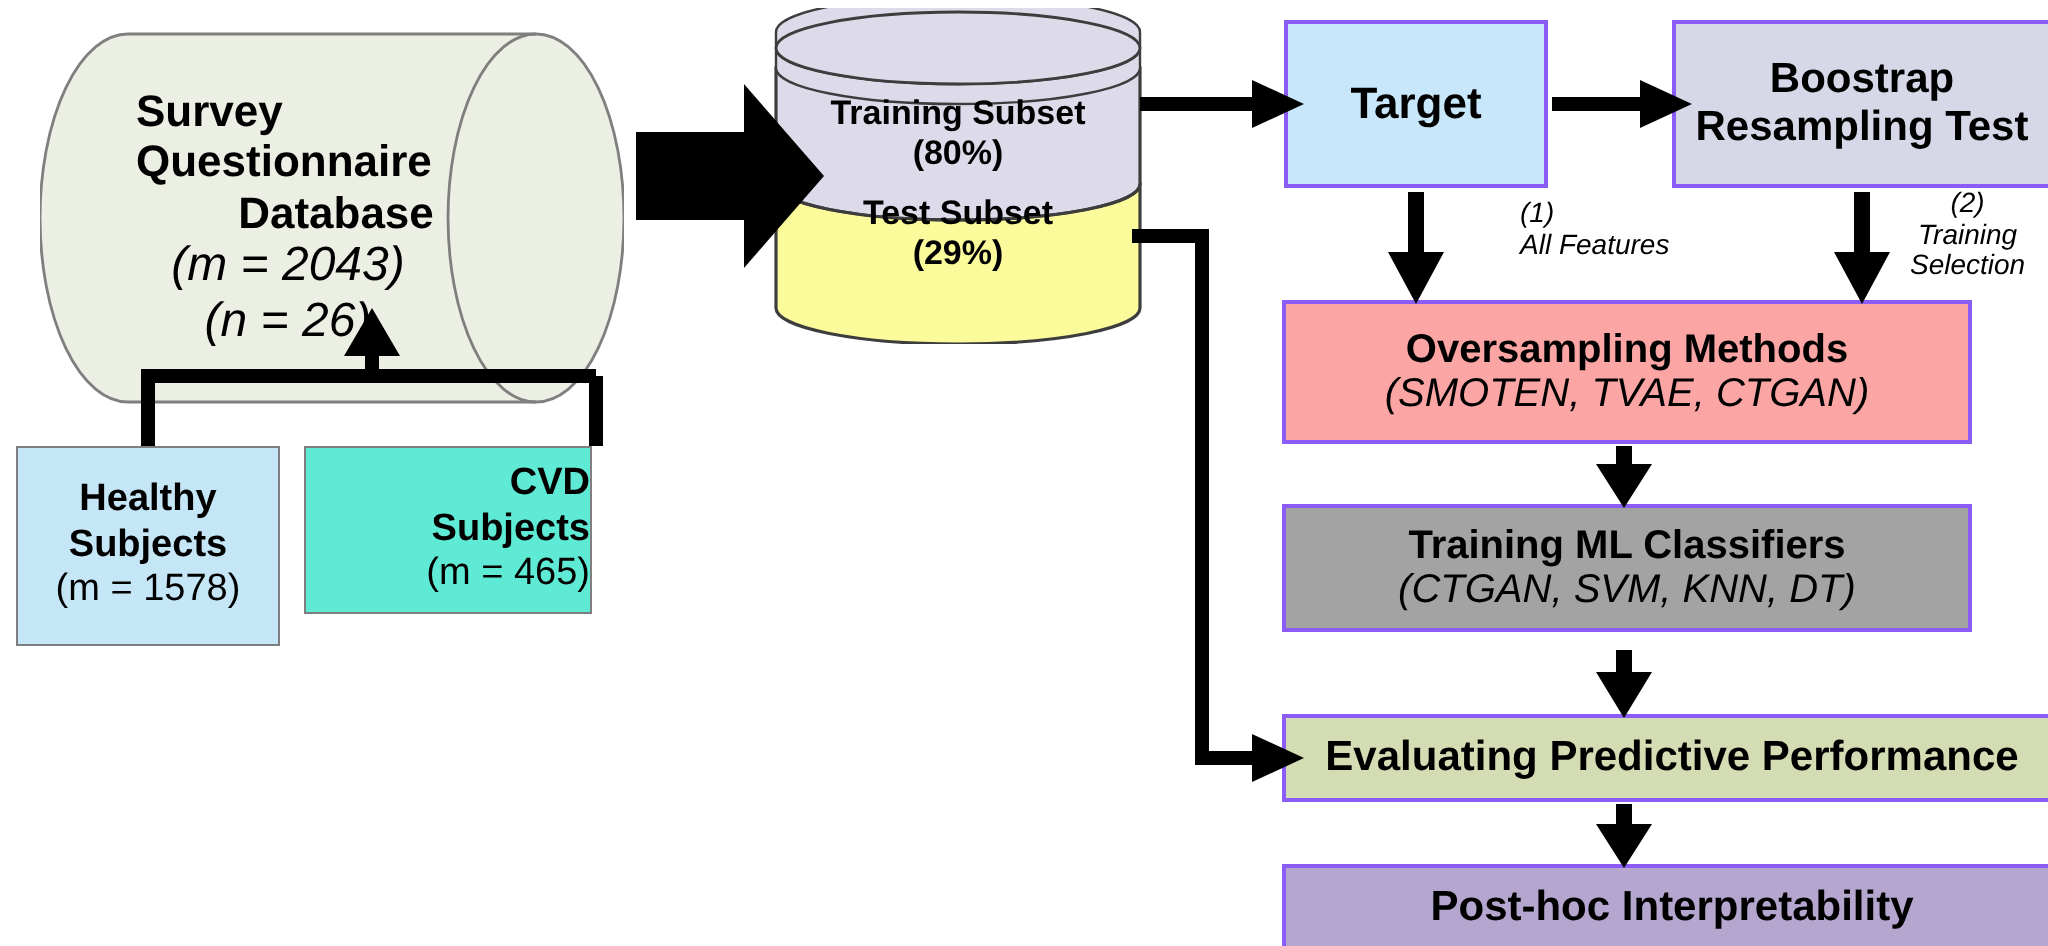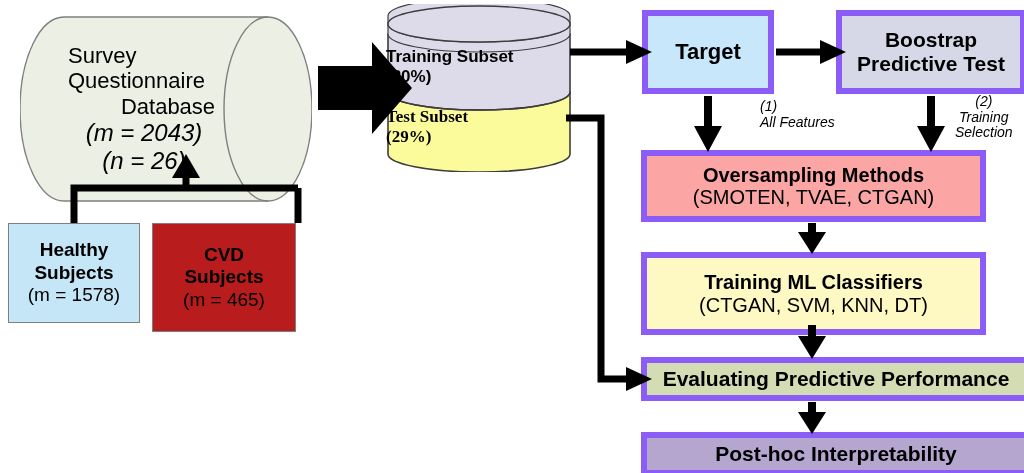--- a/index.html
+++ b/index.html
@@ -3,42 +3,42 @@
 <meta charset="utf-8">
 <style>
   html,body{margin:0;padding:0;background:#ffffff;}
   body{width:1024px;height:473px;overflow:hidden;font-family:"Liberation Sans",sans-serif;}
   #canvas{position:relative;width:1024px;height:473px;background:#fff;}
 
   .node{position:absolute;box-sizing:border-box;display:flex;flex-direction:column;
         align-items:center;justify-content:center;text-align:center;color:#000;}
 
   
-  .box{border:6px solid #8b5cf6;}
+  .box{border:2px solid #8b5cf6;}
   .box .l1{font-weight:bold;line-height:1.12;}
-  .box .l2{line-height:1.12;}
+  .box .l2{font-style:italic;line-height:1.12;}
 
   
   .subject{font-size:19px;}
   .subject .l1{font-weight:bold;line-height:1.18;}
   .subject .l2{line-height:1.18;}
 
   
   .hcyl{position:absolute;}
   .hcyl svg{position:absolute;left:0;top:0;}
   .hcyl .lbl{position:absolute;left:0;right:44px;top:0;bottom:0;display:flex;
              flex-direction:column;align-items:center;justify-content:center;}
-  .hcyl .lbl .b{font-weight:normal;font-size:22px;line-height:1.16;margin-left:48px;}
+  .hcyl .lbl .b{font-weight:bold;font-size:22px;line-height:1.16;margin-left:48px;}
   .hcyl .lbl .i{font-style:italic;font-size:24px;line-height:1.16;}
 
   
   .vcyl{position:absolute;}
   .vcyl svg{position:absolute;left:0;top:0;}
   .vcyl .seg{position:absolute;left:0;right:0;display:flex;flex-direction:column;
-             justify-content:center;}
+             align-items:center;justify-content:center;}
   .vcyl .seg .b{font-weight:bold;font-size:17px;line-height:1.15;}
 
   
   #wires{position:absolute;left:0;top:0;width:1024px;height:473px;pointer-events:none;}
 
   
   .anno{position:absolute;font-style:italic;font-size:14px;line-height:1.12;color:#000;}
   .anno .n{display:block;}
 </style>
 </head>
@@ -58,21 +58,21 @@
       <div class="i">(n = 26)</div>
     </div>
   </div>
 
   <div class="node subject" style="left:8px;top:223px;width:132px;height:100px;background:#c5e6f7;border:1px solid #7f7f7f;">
     <div class="l1">Healthy</div>
     <div class="l1">Subjects</div>
     <div class="l2">(m = 1578)</div>
   </div>
 
-  <div class="node subject" style="left:152px;top:223px;width:144px;height:109px;background:#b91c1c;border:1px solid #7f7f7f;">
+  <div class="node subject" style="left:152px;top:223px;width:144px;height:84px;background:#5eead4;border:1px solid #7f7f7f;align-items:flex-end;">
     <div class="l1">CVD</div>
     <div class="l1">Subjects</div>
     <div class="l2">(m = 465)</div>
   </div>
 
   <div class="vcyl" style="left:386px;top:4px;width:186px;height:168px;">
     <svg width="186" height="168" viewBox="0 0 186 168">
 
       <path d="M2,88 L2,150 A91,18 0 0 0 184,150 L184,88 Z" fill="#fcfb9c" stroke="#3d3d3d" stroke-width="1.6"></path>
 
@@ -81,41 +81,41 @@
       <path d="M2,30 L2,20 A91,18 0 0 1 184,20 L184,30 A91,18 0 0 1 2,30 Z" fill="#dddbe9" stroke="#3d3d3d" stroke-width="1.2"></path>
       <path d="M2,20 L2,12 A91,18 0 0 1 184,12 L184,20 A91,18 0 0 1 2,20 Z" fill="#dddbe9" stroke="#3d3d3d" stroke-width="1.2"></path>
       <ellipse cx="93" cy="20" rx="91" ry="18" fill="#dddbe9" stroke="#3d3d3d" stroke-width="1.4"></ellipse>
 
       <path d="M2,88 A91,18 0 0 0 184,88" fill="none" stroke="#3d3d3d" stroke-width="1.4"></path>
     </svg>
     <div class="seg" style="top:36px;height:54px;">
       <div class="b">Training Subset</div>
       <div class="b">(80%)</div>
     </div>
-    <div class="seg" style="top:96px;height:54px;font-family:Liberation Serif, serif;">
+    <div class="seg" style="top:86px;height:54px;">
       <div class="b">Test Subset</div>
       <div class="b">(29%)</div>
     </div>
   </div>
 
   <div class="node box" style="left:642px;top:10px;width:132px;height:84px;background:#c9e7fa;font-size:22px;">
     <div class="l1">Target</div>
   </div>
 
   <div class="node box" style="left:836px;top:10px;width:190px;height:84px;background:#d6d8e8;font-size:21px;">
     <div class="l1">Boostrap</div>
-    <div class="l1">Predictive Test</div>
+    <div class="l1">Resampling Test</div>
   </div>
 
   <div class="node box" style="left:641px;top:150px;width:345px;height:72px;background:#fca5a5;font-size:20px;">
     <div class="l1">Oversampling Methods</div>
     <div class="l2">(SMOTEN, TVAE, CTGAN)</div>
   </div>
 
-  <div class="node box" style="left:641px;top:252px;width:345px;height:83px;background:#fef9c3;font-size:20px;">
+  <div class="node box" style="left:641px;top:252px;width:345px;height:64px;background:#a3a3a3;font-size:20px;">
     <div class="l1">Training ML Classifiers</div>
     <div class="l2">(CTGAN, SVM, KNN, DT)</div>
   </div>
 
   <div class="node box" style="left:641px;top:357px;width:390px;height:44px;background:#d3dcb2;font-size:21px;">
     <div class="l1">Evaluating Predictive Performance</div>
   </div>
 
   <div class="node box" style="left:641px;top:432px;width:390px;height:44px;background:#b4a6ce;font-size:21px;">
     <div class="l1">Post-hoc Interpretability</div>

